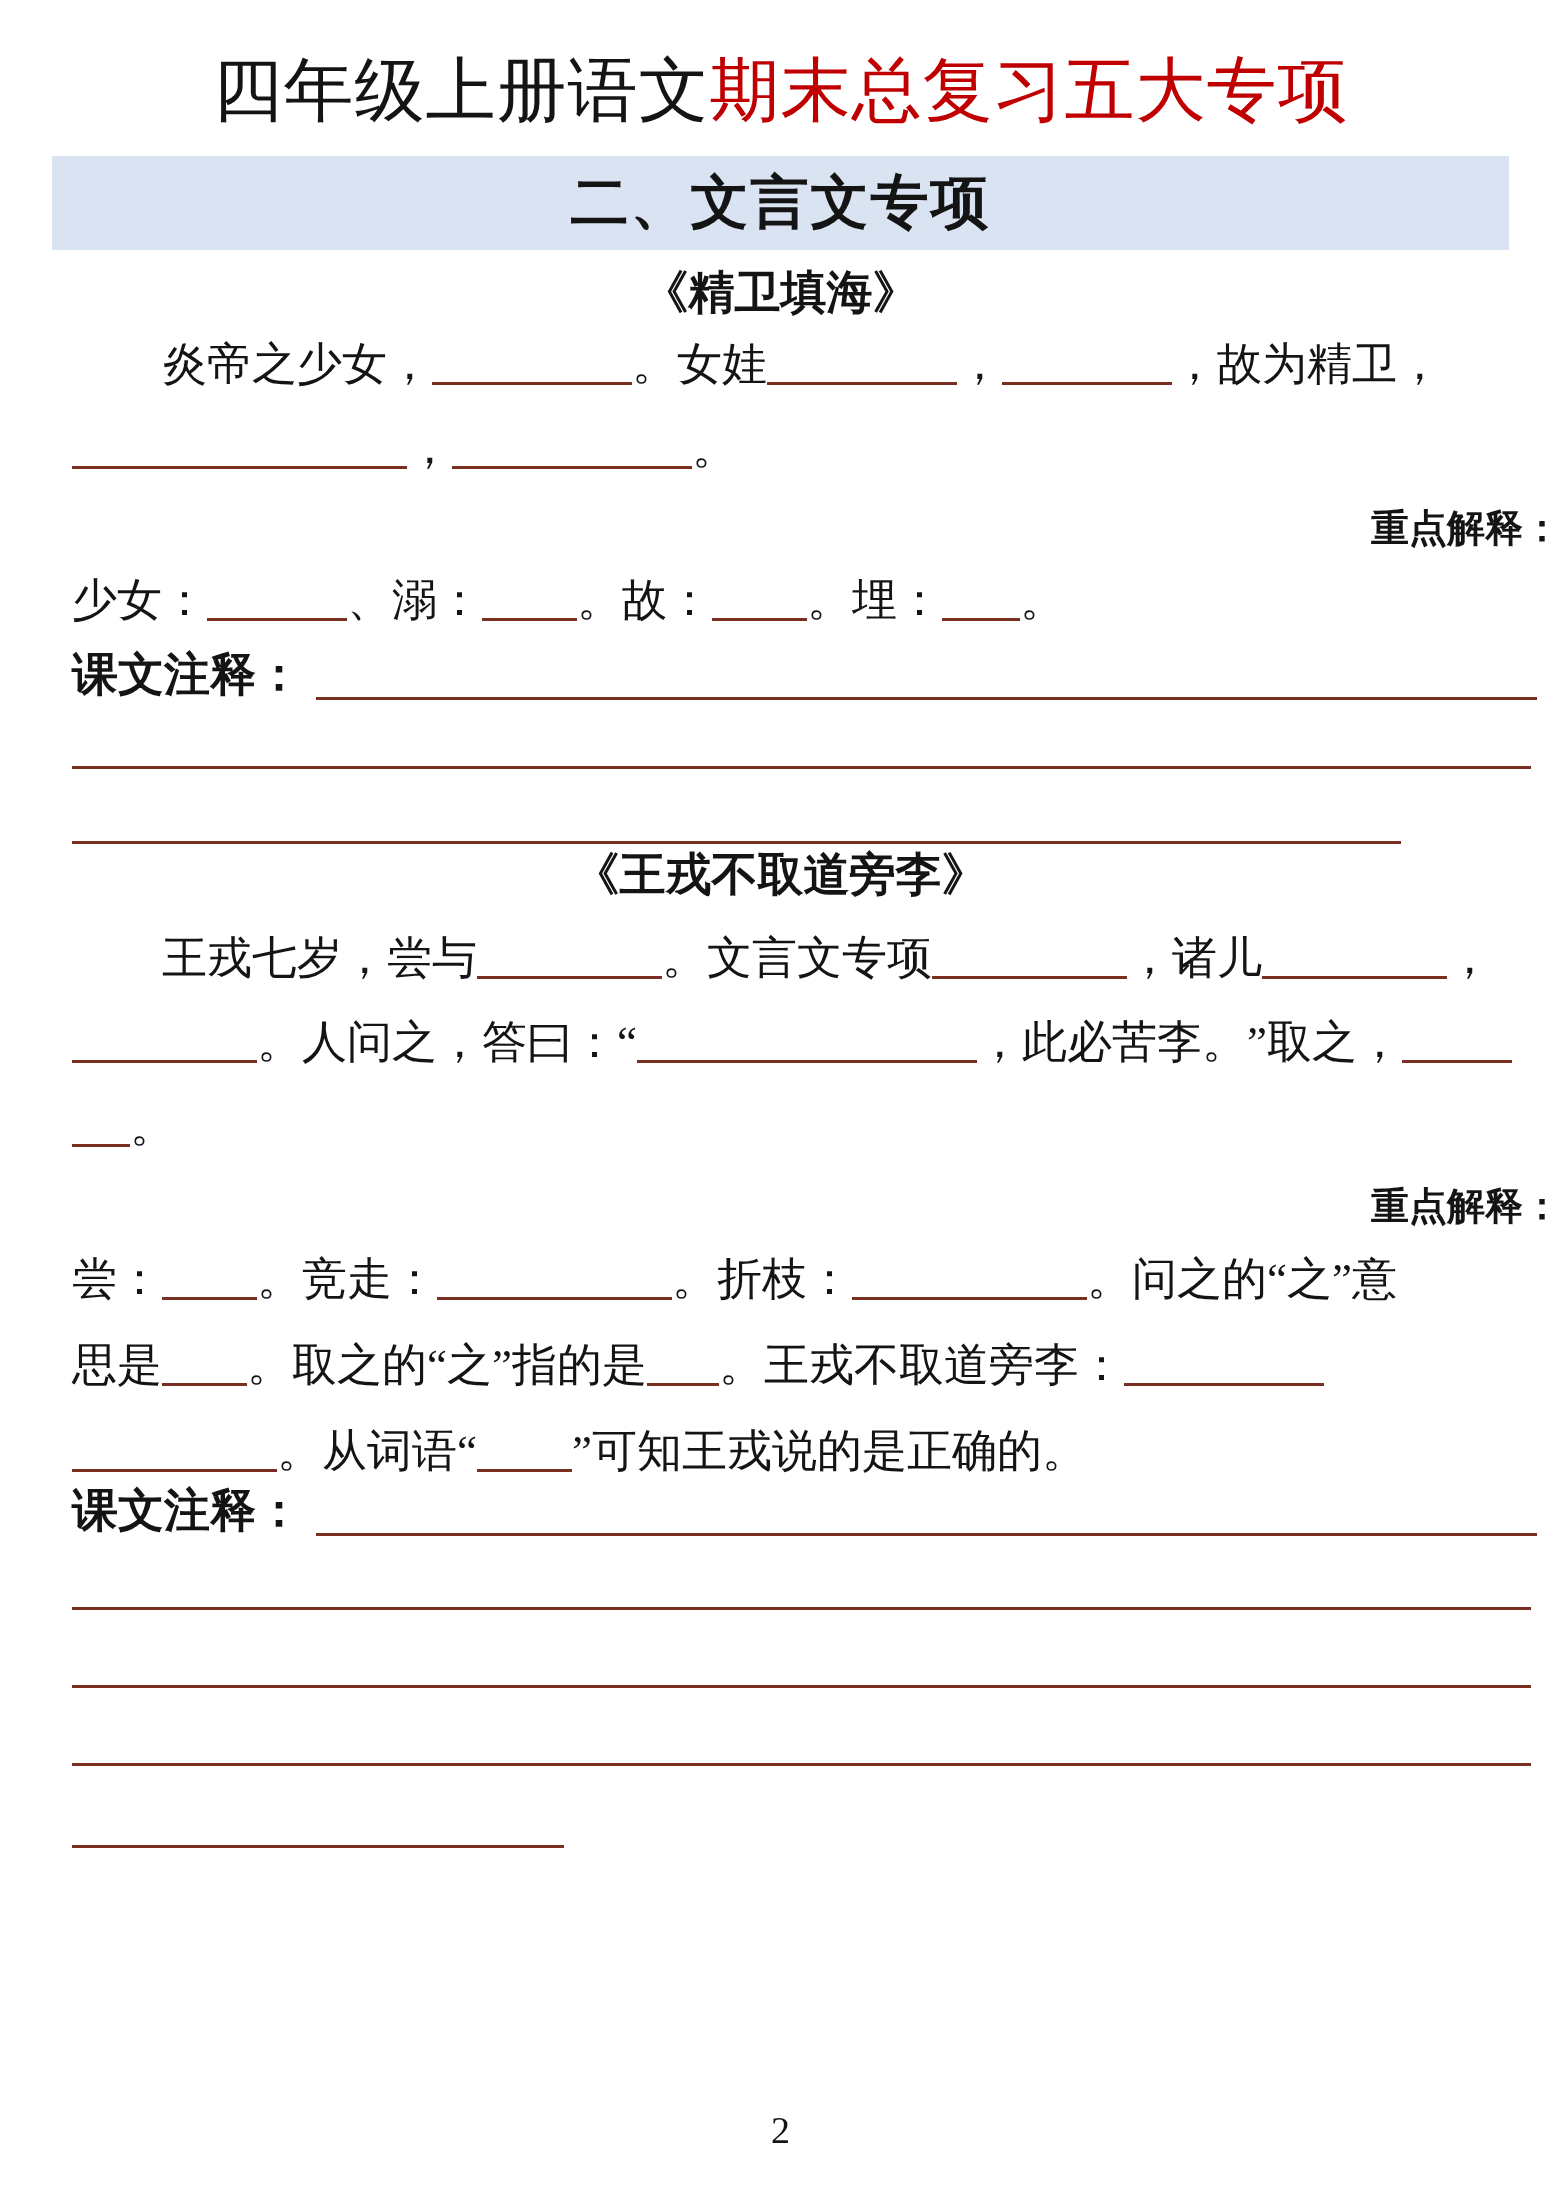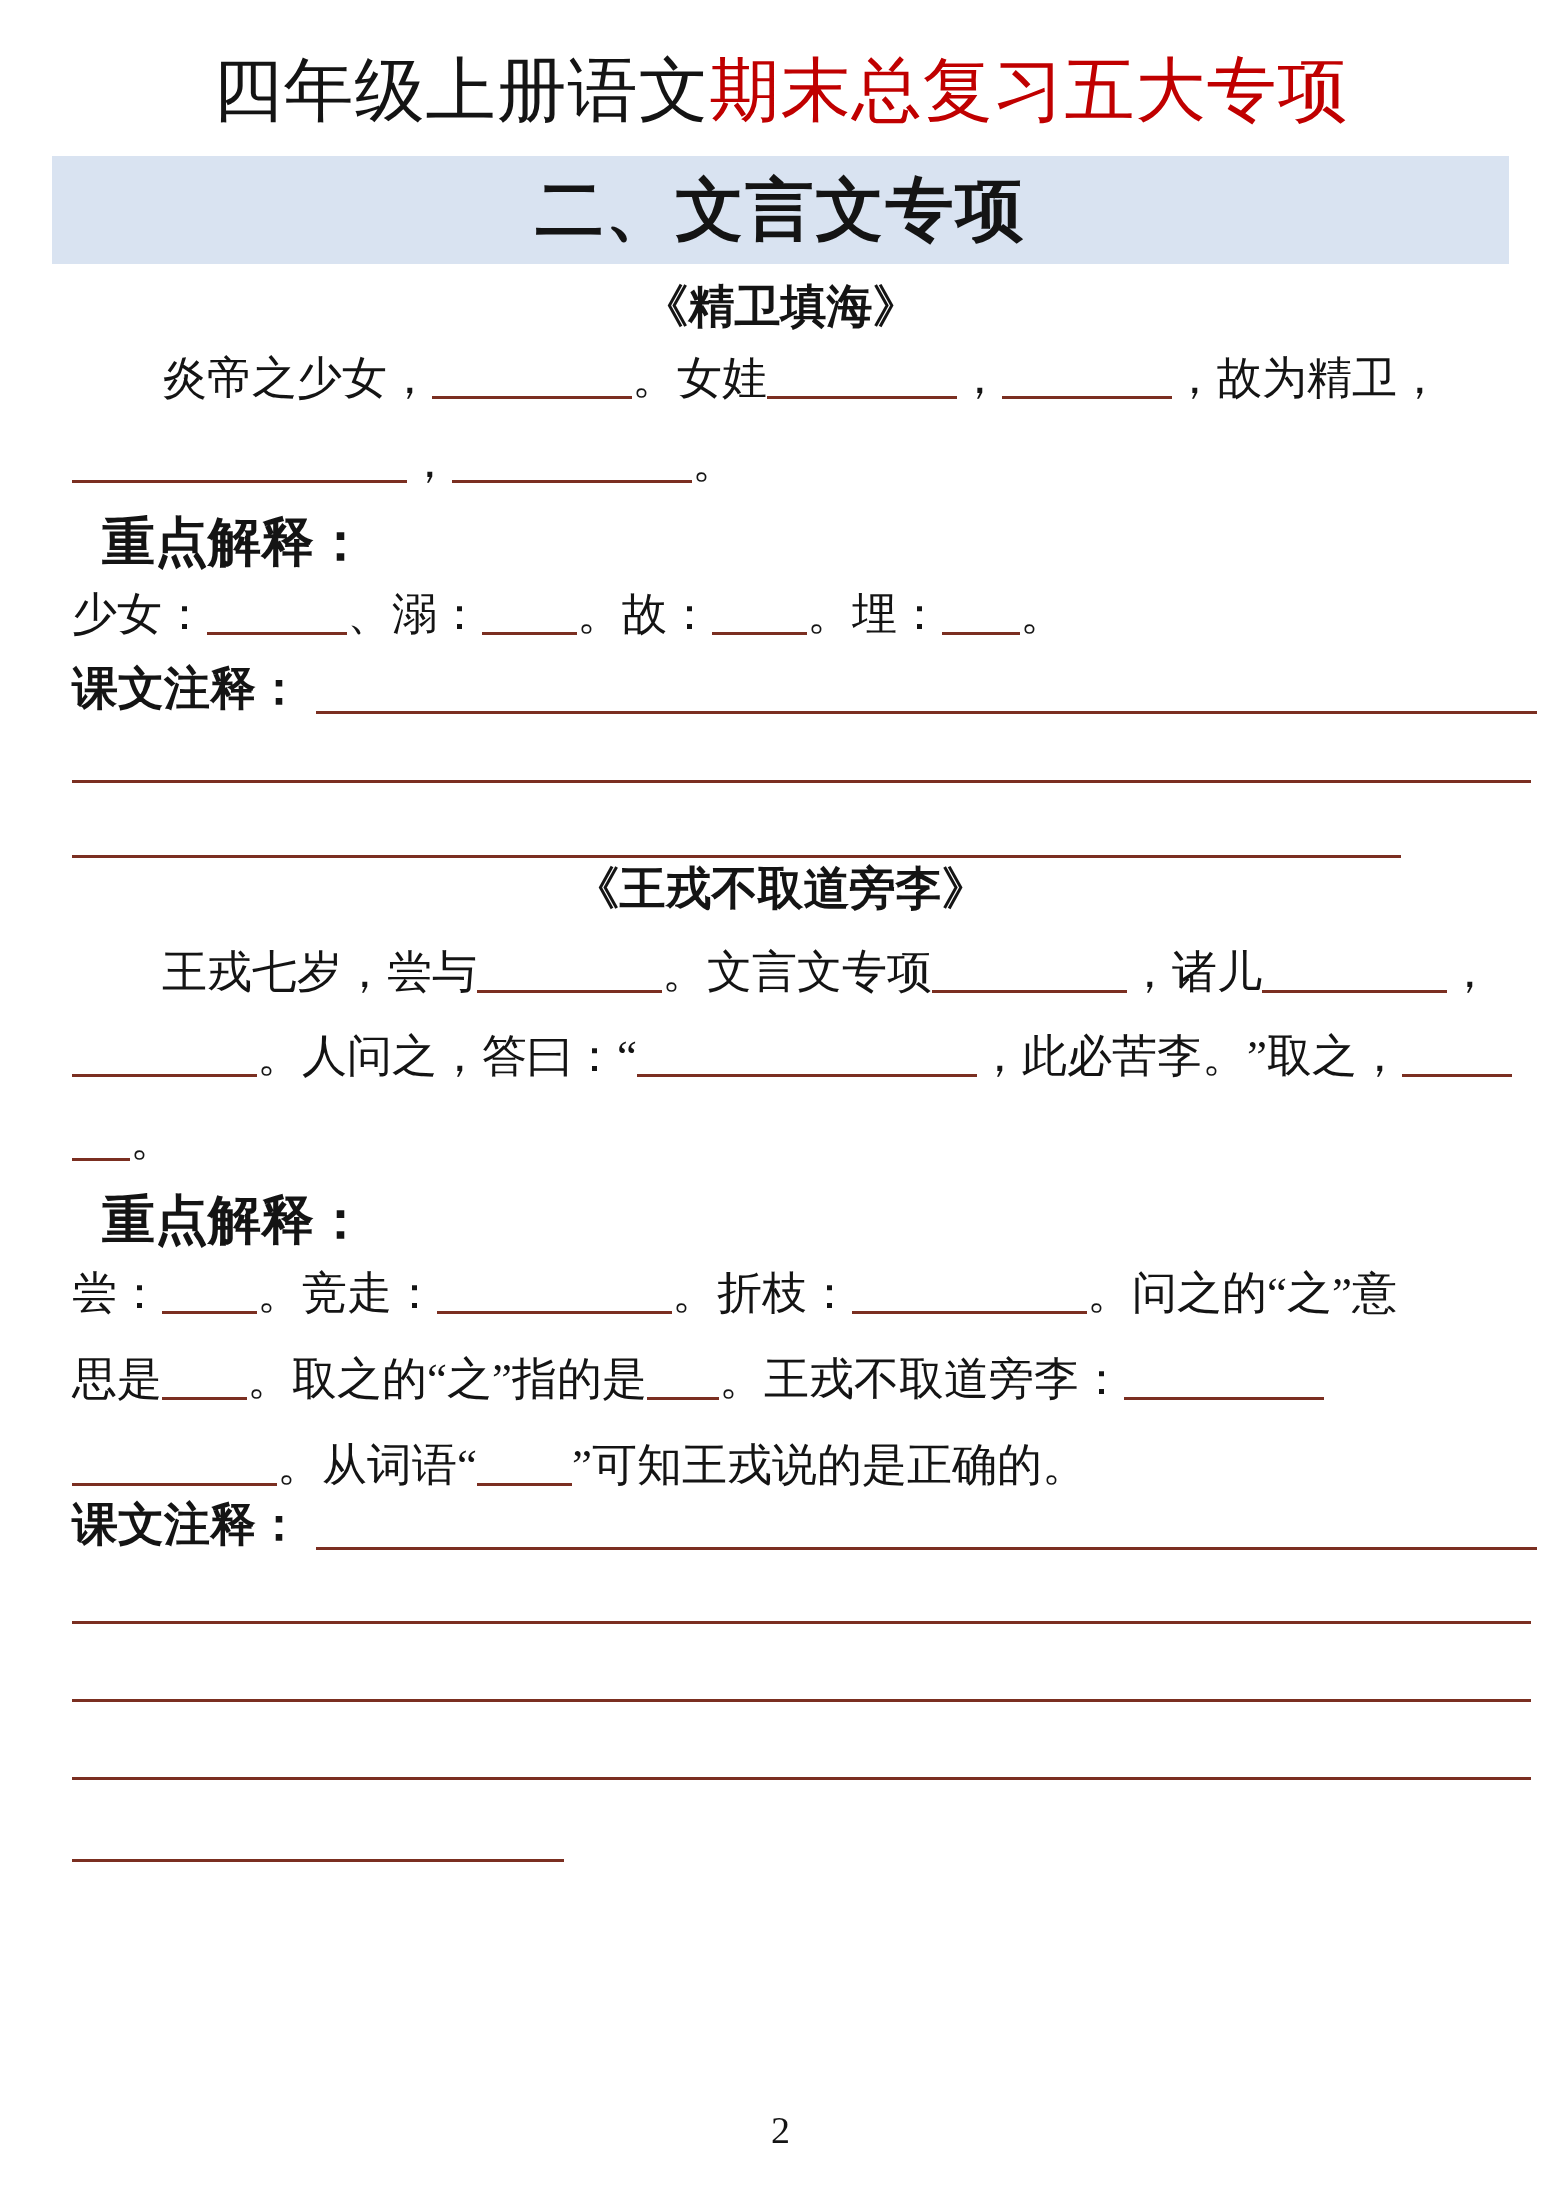--- a/index.html
+++ b/index.html
@@ -7,40 +7,40 @@
     width:1561px;height:2206px;background:#ffffff;position:relative;overflow:hidden;
     font-family:"Liberation Serif","DejaVu Serif",serif;color:#141414;
   }
   .h1{
     margin:44px 40px 0 40px;text-align:center;
     font-family:"Liberation Sans","DejaVu Sans",sans-serif;font-weight:400;
     font-size:70px;line-height:92px;letter-spacing:1px;white-space:nowrap;
   }
   .h1 .red{color:#c00000;}
   .banner{
-    margin:20px 52px 0 52px;height:108px;background:#d9e3f1;
+    margin:20px 52px 0 52px;height:94px;background:#d9e3f1;
     display:flex;align-items:center;justify-content:center;
     font-family:"Liberation Sans","DejaVu Sans",sans-serif;font-weight:900;
-    font-size:68px;letter-spacing:2px;
+    font-size:58px;letter-spacing:2px;
   }
   .sec-title{
     text-align:center;font-weight:bold;font-size:46px;line-height:60px;
     font-family:"Liberation Sans","DejaVu Sans",sans-serif;
   }
   .sec-title.s1{margin-top:12px;}
   .sec-title.s2{}
   .tline{font-size:45px;line-height:84px;padding-left:72px;white-space:nowrap;}
   .tline.indent{padding-left:162px;}
   .tline.j{line-height:86px;}
   .bl{
     display:inline-block;height:0;border-bottom:3px solid #7b2f21;vertical-align:-6px;
   }
   .blabel{
     font-family:"Liberation Sans","DejaVu Sans",sans-serif;font-weight:900;
-    font-size:53px;line-height:60px;padding-left:102px;
+    font-size:38px;line-height:60px;padding-left:102px;text-align:right;
   }
   .blabel.m1{margin-top:8px;}
   .zrow{
     display:flex;align-items:flex-end;padding:0 24px 0 72px;
     font-size:45px;line-height:84px;
   }
   .zrow .zlabel{
     font-family:"Liberation Sans","DejaVu Sans",sans-serif;font-weight:900;
     font-size:46px;white-space:nowrap;
   }

